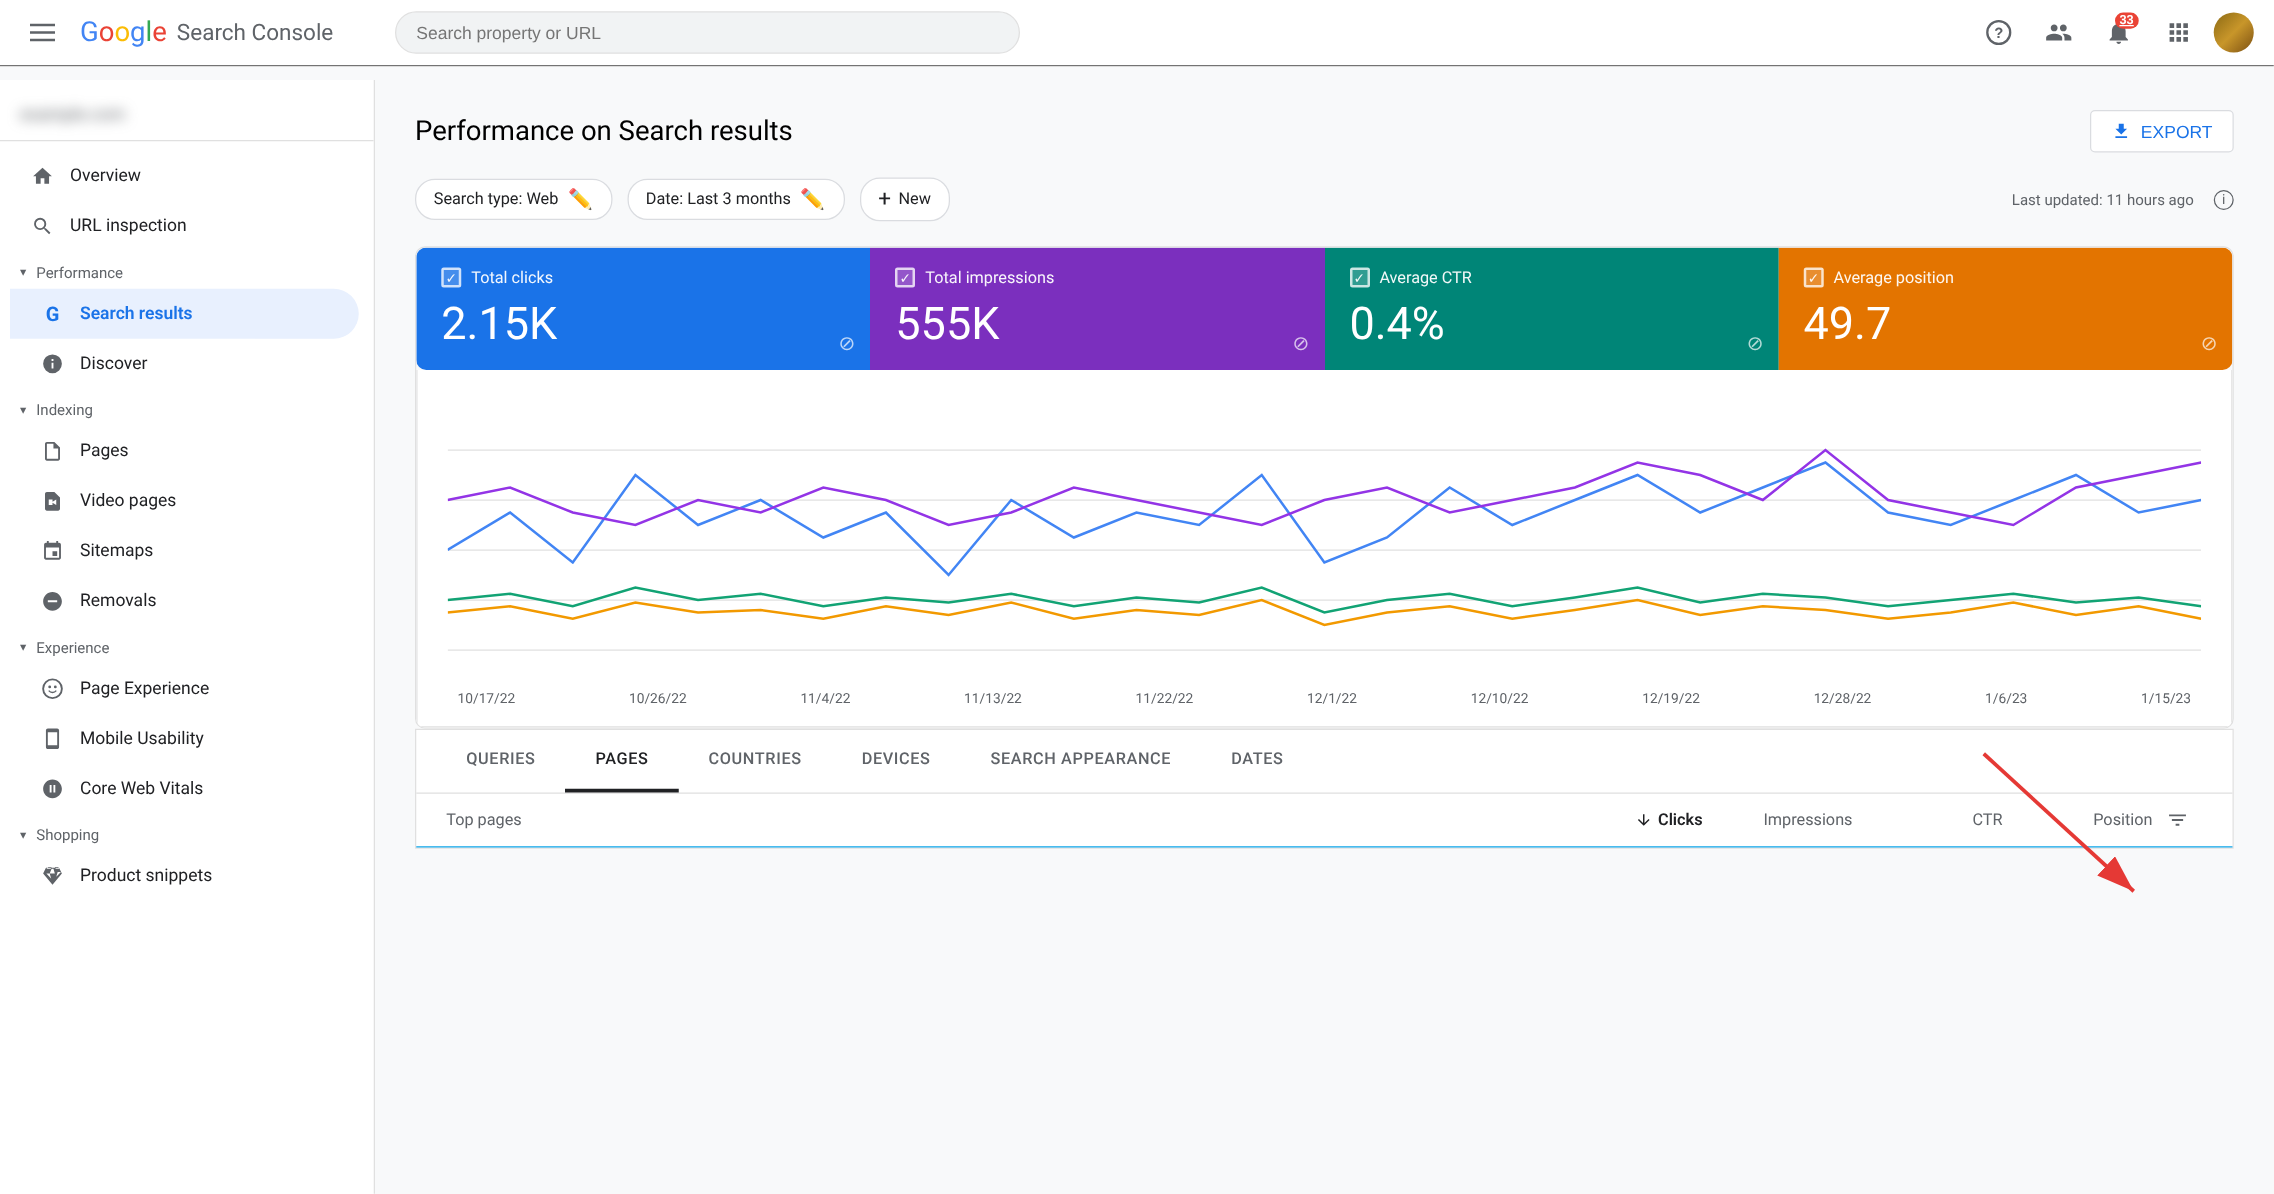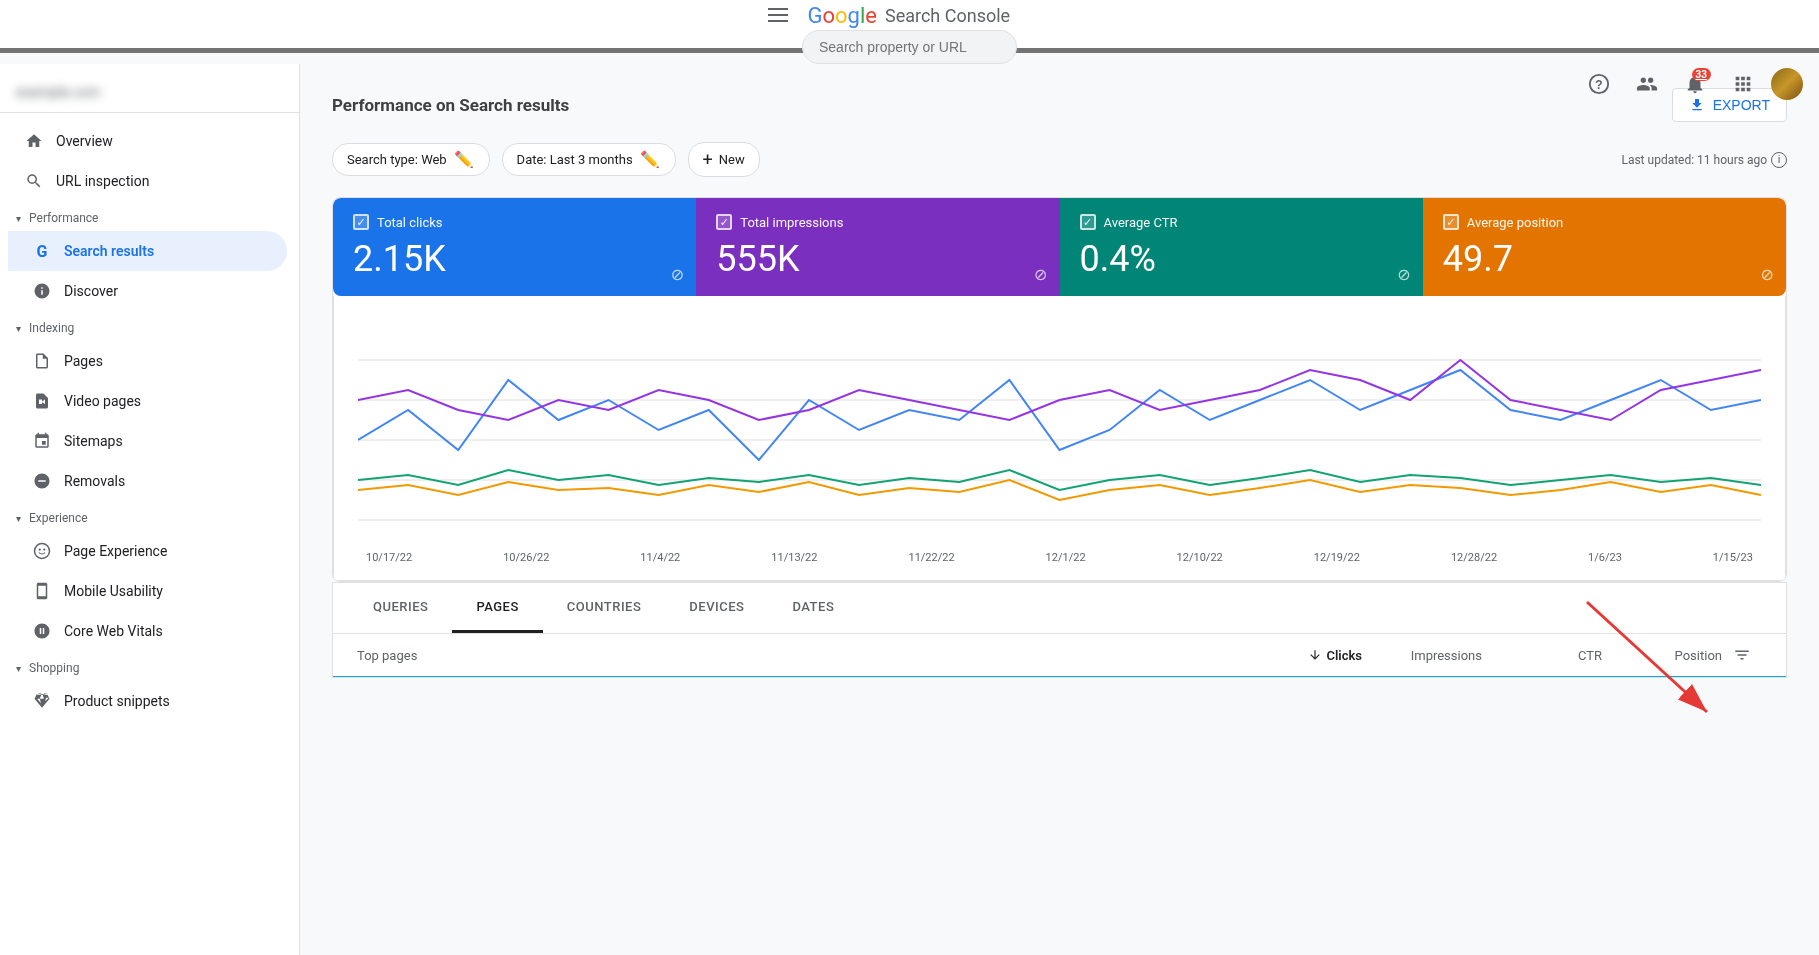--- a/index.html
+++ b/index.html
@@ -5,25 +5,24 @@
     * { box-sizing: border-box; margin: 0; padding: 0; }
     body { font-family: 'Google Sans', Roboto, Arial, sans-serif; background: #f8f9fa; color: #202124; font-size: 14px; }
     
     
     .top-nav {
       display: flex;
       align-items: center;
       background: #fff;
       height: 53px;
       padding: 0 16px;
-      border-bottom: 5px solid #737373;
+      border-bottom: 1px solid #737373;
       position: fixed;
       top: 0; left: 0; right: 0;
       z-index: 100;
-      flex-direction: column;
     }
     .nav-left { display: flex; align-items: center; gap: 12px; min-width: 300px; }
     .hamburger { cursor: pointer; display: flex; flex-direction: column; gap: 4px; padding: 8px; }
     .hamburger span { display: block; width: 20px; height: 2px; background: #5f6368; }
     .nav-logo { display: flex; align-items: center; gap: 4px; }
     .logo-google { font-size: 22px; font-weight: 400; }
     .logo-g { color: #4285f4; }
     .logo-o1 { color: #ea4335; }
     .logo-o2 { color: #fbbc05; }
     .logo-g2 { color: #4285f4; }
@@ -130,21 +129,21 @@
       padding: 24px 32px;
       background: #f8f9fa;
       min-height: calc(100vh - 64px);
     }
     .page-header {
       display: flex;
       align-items: center;
       justify-content: space-between;
       margin-bottom: 20px;
     }
-    .page-title { font-size: 17px; font-weight: 700; color: #404040; }
+    .page-title { font-size: 22px; font-weight: 400; color: #000000; }
     .export-btn {
       display: flex;
       align-items: flex-end;
       gap: 8px;
       padding: 8px 16px;
       border: 1px solid #dadce0;
       border-radius: 4px;
       background: #fff;
       cursor: pointer;
       font-size: 14px;
@@ -183,21 +182,21 @@
       cursor: pointer;
       font-size: 13px;
       color: #202124;
     }
     .last-updated {
       margin-left: auto;
       font-size: 12px;
       color: #5f6368;
       display: flex;
       align-items: center;
-      gap: 4px;
+      gap: 16px;
     }
 
     
     .metrics-row {
       display: flex;
       gap: 0;
       margin-bottom: 0;
       border-radius: 8px;
       overflow: hidden;
     }
@@ -580,20 +579,21 @@
     </div>
 
     <div style="position:relative;">
 
       <div class="tabs-section" style="">
         <div class="tabs-bar">
           <div class="tab-item">QUERIES</div>
           <div class="tab-item active">PAGES</div>
           <div class="tab-item">COUNTRIES</div>
           <div class="tab-item">DEVICES</div>
+          <div class="tab-item">SEARCH APPEARANCE</div>
           <div class="tab-item">DATES</div>
         </div>
 
         <div class="table-header-row">
           <div class="col-main">
             <span>Top pages</span>
           </div>
           <div class="col-metric active">
             <svg width="14" height="14" viewBox="0 0 24 24" fill="#202124">
                 <path d="M20 12l-1.41-1.41L13 16.17V4h-2v12.17l-5.58-5.59L4 12l8 8 8-8z"></path>

